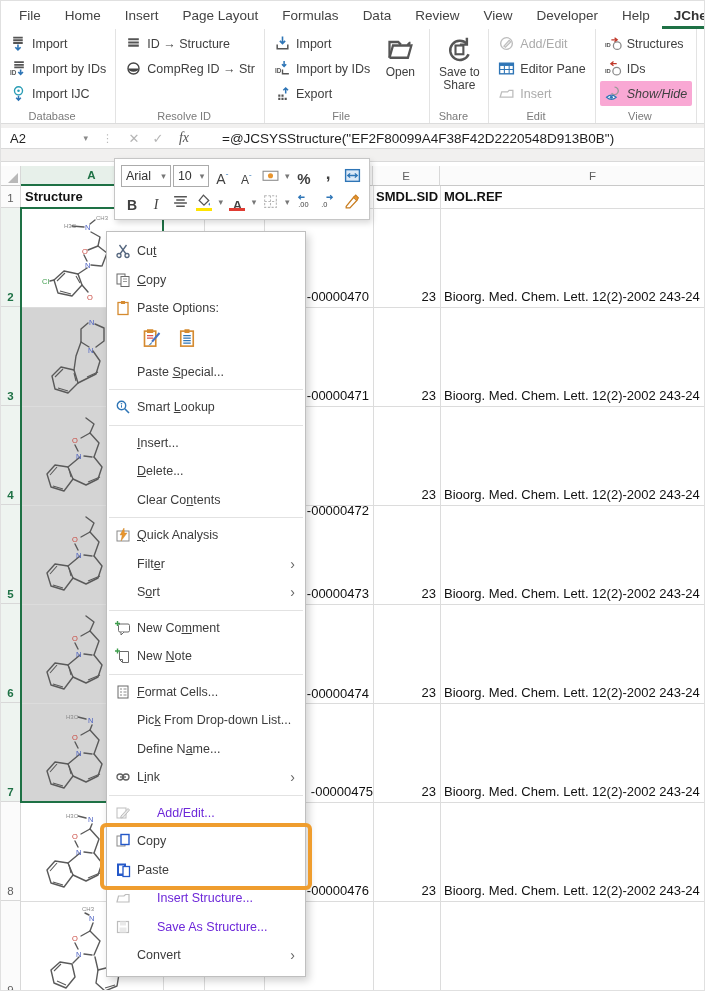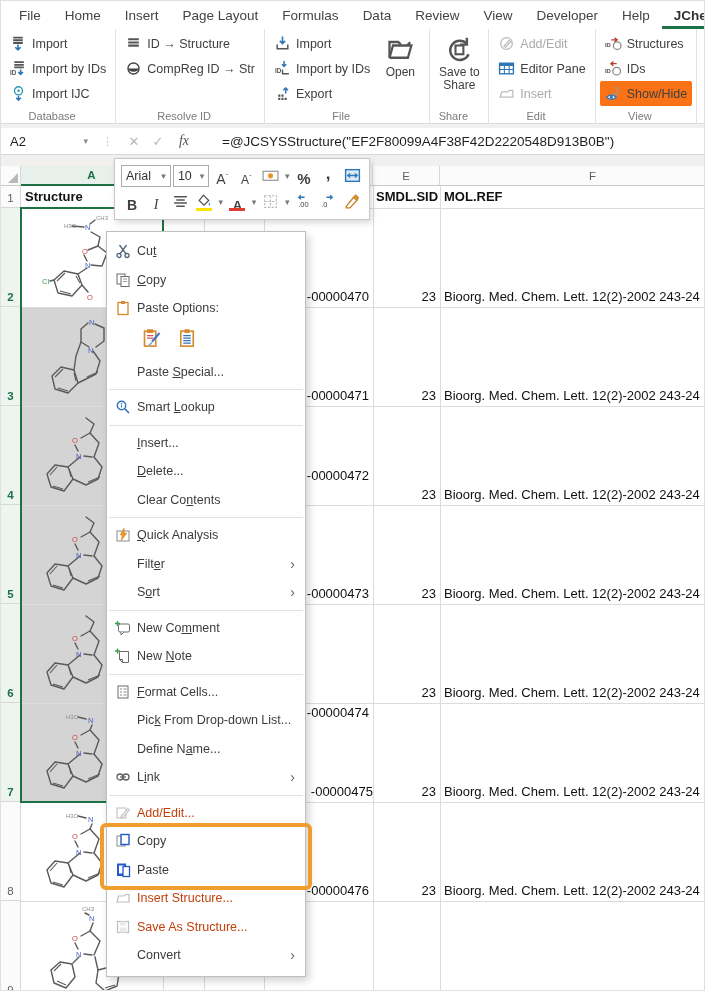--- a/index.html
+++ b/index.html
@@ -10,28 +10,28 @@
   
   #ribbon-tabs { display:flex; align-items:flex-end; height:28px; padding-left:6px; background:#fff; white-space:nowrap; overflow:hidden; }
   .rtab { padding:5px 12px 6px; font-size:13.5px; color:#444; cursor:default; flex:0 0 auto; }
   .rtab.active { color:#333; font-weight:bold; border-bottom:3px solid #1e7145; padding-bottom:3px; }
   #ribbon-body { display:flex; height:94px; background:#fff; position:relative; }
   .rgroup { position:relative; padding:2px 4px 16px; border-right:1px solid #e3e3e3; display:flex; align-items:flex-start; }
   .rgroup-label { position:absolute; bottom:1px; left:0; right:12px; text-align:center; font-size:11px; color:#7a7a7a; white-space:nowrap; }
   .rstack { display:flex; flex-direction:column; justify-content:flex-end; }
   .rbtn { height:25px; display:flex; align-items:center; gap:5px; padding:0 5px; font-size:12.5px; color:#404040; white-space:nowrap; border-radius:2px; }
   .rbtn.disabled { color:#ababab; }
-  .rbtn.toggled { background:#f97316; }
+  .rbtn.toggled { background:#f9a8d4;font-style:italic; }
   .rbtn .ric { width:17px; height:17px; flex:0 0 17px; display:inline-flex; }
   .rbig { width:50px; display:flex; flex-direction:column; align-items:center; padding-top:4px; font-size:12px; color:#404040; text-align:center; line-height:13px; }
   .rbig .ric { width:28px; height:28px; margin-bottom:3px; }
   #ribbon-edge { height:5px; background:#f1f0ef; border-top:1px solid #dcdcdc; }
 
   
-  #formula-bar { display:flex; align-items:center; height:27px; background:#fff; border-bottom:1px solid #d9d9d9; }
+  #formula-bar { display:flex; align-items:center; height:21px; background:#fff; border-bottom:1px solid #d9d9d9; }
   #name-box { width:92px; height:21px; margin-left:1px; display:flex; align-items:center; font-size:13px; color:#222; padding-left:8px; position:relative; }
   #name-box .caret { position:absolute; right:6px; color:#8a8a8a; font-size:9px; }
   .fb-sep-dots { color:#b9b9b9; font-size:11px; letter-spacing:1px; padding:0 8px; }
   .fb-btn { width:24px; text-align:center; color:#b5b5b5; font-size:13px; }
   .fb-fx { width:28px; text-align:center; color:#555; font-size:14px; font-style:italic; font-family:"Liberation Serif", serif; }
   #formula-text { font-size:13.5px; color:#1f1f1f; padding-left:24px; white-space:nowrap; }
   #fb-strip { height:13px; background:#f1f0ef; border-bottom:1px solid #d9d9d9; }
 
   
   #grid { position:absolute; left:0; top:165px; right:0; bottom:0; background:#fff; }
@@ -62,21 +62,21 @@
   .colorbar { position:absolute; left:3px; right:3px; bottom:2px; height:3px; }
 
   
   #context-menu { position:absolute; left:105px; top:230px; width:200px; background:#fff; border:1px solid #bfbfbf; box-shadow:3px 4px 8px rgba(0,0,0,.18); padding:5px 0 6px; z-index:20; }
   .mi { height:28.5px; display:flex; align-items:center; padding:0 6px 0 8px; font-size:12.5px; color:#3c3c3c; }
   .mi .ic { width:22px; height:17px; flex:0 0 22px; display:inline-flex; align-items:center; }
   .mi .ic svg { width:16px; height:16px; }
   .mi .lbl { flex:1; white-space:nowrap; overflow:hidden; }
   .mi .lbl u { text-decoration:underline; }
   .mi .arrow { color:#666; font-size:14px; padding-right:4px; }
-  .mi.disabled { color:#c2410c; }
+  .mi.disabled { color:#6d28d9;gap:20px; }
   .mi.hdr .lbl { font-weight:normal; }
   .msep { height:1px; background:#e2e2e2; margin:3px 2px; }
   .paste-row { height:35px; display:flex; align-items:center; gap:9px; padding-left:32px; }
   .paste-opt { width:26px; height:26px; display:flex; align-items:center; justify-content:center; border:1px solid transparent; }
   .paste-opt svg { width:20px; height:20px; }
 
   
   #annotation-box { position:absolute; border:4px solid #ef9d2e; border-radius:6px; z-index:40; pointer-events:none; }
 
   
@@ -400,37 +400,37 @@
           <use href="#mol-b"></use>
         </svg></div>
       <div class="cellval" style="left: 265px; width: 103px; top: 222px; text-align: right;">-00000471</div>
       <div class="cellval" style="left: 374px; width: 61px; top: 222px; text-align: right;">23</div>
       <div class="cellval" style="left: 443px; width: 306px; top: 222px; text-align: left;">Bioorg. Med. Chem. Lett. 12(2)-2002 243-24</div>
       <div class="rownum sel" style="top: 240px; height: 99px;">4</div>
       <div class="hline" style="top: 339px;"></div>
       <div class="molwrap" style="left: 41px; top: 243px;"><svg width="100" height="92">
           <use href="#mol-c"></use>
         </svg></div>
-      <div class="cellval" style="left: 265px; width: 103px; top: 302px; text-align: right;">-00000472</div>
+      <div class="cellval" style="left: 265px; width: 103px; top: 337px; text-align: right;">-00000472</div>
       <div class="cellval" style="left: 374px; width: 61px; top: 321px; text-align: right;">23</div>
       <div class="cellval" style="left: 443px; width: 306px; top: 321px; text-align: left;">Bioorg. Med. Chem. Lett. 12(2)-2002 243-24</div>
       <div class="rownum sel" style="top: 339px; height: 99px;">5</div>
       <div class="hline" style="top: 438px;"></div>
       <div class="molwrap" style="left: 41px; top: 342px;"><svg width="100" height="92">
           <use href="#mol-c"></use>
         </svg></div>
       <div class="cellval" style="left: 265px; width: 103px; top: 420px; text-align: right;">-00000473</div>
       <div class="cellval" style="left: 374px; width: 61px; top: 420px; text-align: right;">23</div>
       <div class="cellval" style="left: 443px; width: 306px; top: 420px; text-align: left;">Bioorg. Med. Chem. Lett. 12(2)-2002 243-24</div>
       <div class="rownum sel" style="top: 438px; height: 99px;">6</div>
       <div class="hline" style="top: 537px;"></div>
       <div class="molwrap" style="left: 41px; top: 441px;"><svg width="100" height="92">
           <use href="#mol-c"></use>
         </svg></div>
-      <div class="cellval" style="left: 265px; width: 103px; top: 539px; text-align: right;">-00000474</div>
+      <div class="cellval" style="left: 265px; width: 103px; top: 520px; text-align: right;">-00000474</div>
       <div class="cellval" style="left: 374px; width: 61px; top: 519px; text-align: right;">23</div>
       <div class="cellval" style="left: 443px; width: 306px; top: 519px; text-align: left;">Bioorg. Med. Chem. Lett. 12(2)-2002 243-24</div>
       <div class="rownum sel" style="top: 537px; height: 99px;">7</div>
       <div class="hline" style="top: 636px;"></div>
       <div class="molwrap" style="left: 41px; top: 540px;"><svg width="100" height="92">
           <use href="#mol-e"></use>
         </svg></div>
       <div class="cellval" style="left: 269px; width: 103px; top: 618px; text-align: right;">-00000475</div>
       <div class="cellval" style="left: 374px; width: 61px; top: 618px; text-align: right;">23</div>
       <div class="cellval" style="left: 443px; width: 306px; top: 618px; text-align: left;">Bioorg. Med. Chem. Lett. 12(2)-2002 243-24</div>

